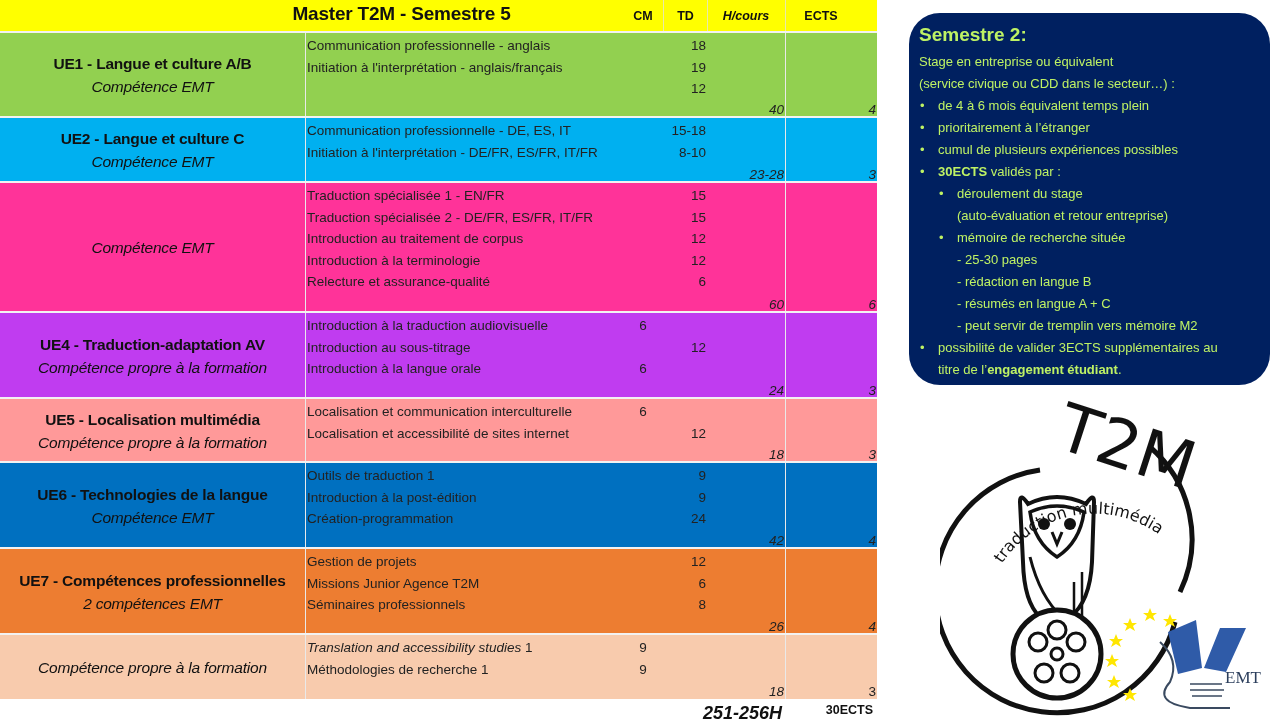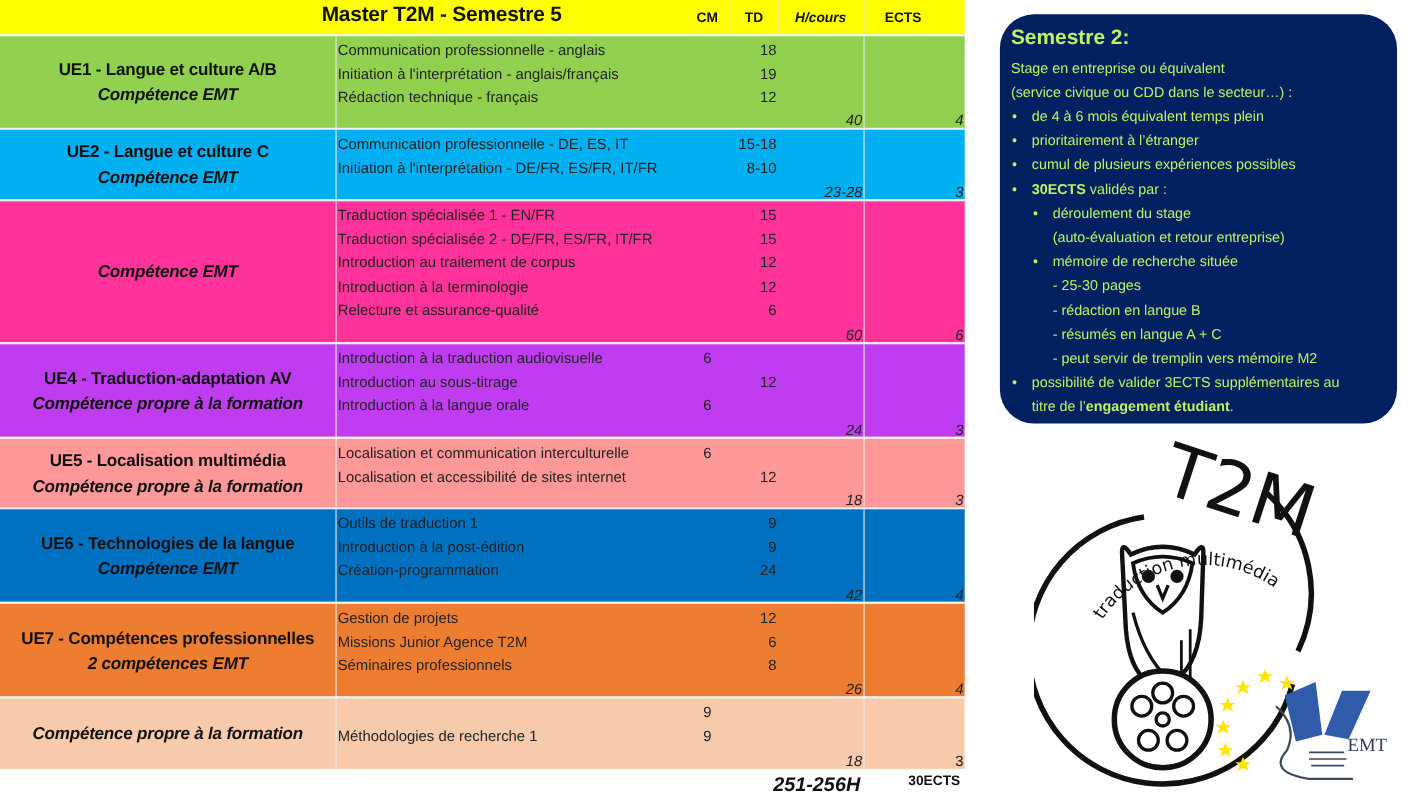--- a/index.html
+++ b/index.html
@@ -15,21 +15,21 @@
   .hdr .col.cm { left: 622px; width: 42px; }
   .hdr .col.td { left: 664px; width: 43px; }
   .hdr .col.h  { left: 707px; width: 78px; font-style: italic; }
   .hdr .col.ects { left: 785px; width: 72px; }
   .hdr .vl { position: absolute; top: 0; width: 1px; height: 31px; background: #e9e9a8; }
 
   .ue { position: absolute; left: 0; width: 877px; border-top: 2px solid #f2f2f2; }
   .ue .name { position: absolute; left: 0; width: 305px; top: 0; bottom: 0; display: flex; flex-direction: column;
               justify-content: center; align-items: center; text-align: center; }
   .ue .name .t { font-size: 15.5px; font-weight: bold; line-height: 23px; color: #111; letter-spacing: -0.2px; }
-  .ue .name .s { font-size: 15.5px; font-weight: bold; font-style: italic; line-height: 23px; color: #111; letter-spacing: -0.2px; }
+  .ue .name .s { font-size: 15.5px; font-weight: normal; font-style: italic; line-height: 23px; color: #111; letter-spacing: -0.2px; }
   .ue .vsep { position: absolute; top: 0; bottom: 0; width: 1px; background: #e9e9e9; }
   .ue .courses { position: absolute; left: 307px; top: 2px; width: 478px; }
   .course { position: relative; height: 21.5px; font-size: 13.5px; line-height: 21.5px; color: #222; white-space: nowrap; }
   .course .lbl { position: absolute; left: 0; }
   .course .lbl i { font-style: italic; }
   .course .cm { position: absolute; left: 316px; width: 40px; text-align: center; }
   .course .td { position: absolute; left: 355px; width: 44px; text-align: right; }
   .ue .hours { position: absolute; right: 93px; bottom: 0px; font-size: 13.5px; font-style: italic; color: #222; }
   .ue .ects { position: absolute; right: 1px; bottom: 0px; font-size: 13.5px; font-style: italic; color: #222; }
   .ue .ects.up { font-style: normal; }
@@ -81,21 +81,20 @@
           <span class="lbl">Communication  professionnelle - anglais</span>
           <span class="cm"></span>
           <span class="td">18</span>
         </div>
       <div class="course">
           <span class="lbl">Initiation à l'interprétation - anglais/français</span>
           <span class="cm"></span>
           <span class="td">19</span>
         </div>
       <div class="course">
-          <span class="lbl">Rédaction technique - français</span>
           <span class="cm"></span>
           <span class="td">12</span>
         </div>
     </div>
     <div class="hours">40</div>
     <div class="ects">4</div>
   </div>
 
   <div class="ue" style="top:116px;height:66px;background:#00b0f0">
     <div class="name">
@@ -265,20 +264,21 @@
   </div>
 
   <div class="ue" style="top:633px;height:66px;background:#f8cbad">
     <div class="name">
       <div class="s">Compétence propre à la formation</div>
     </div>
     <div class="vsep" style="left:305px"></div>
     <div class="vsep" style="left:785px"></div>
     <div class="courses">
       <div class="course">
+          <span class="lbl"><i>Translation  and accessibility studies</i><span> 1</span></span>
           <span class="cm">9</span>
           <span class="td"></span>
         </div>
       <div class="course">
           <span class="lbl">Méthodologies  de recherche 1</span>
           <span class="cm">9</span>
           <span class="td"></span>
         </div>
     </div>
     <div class="hours">18</div>

